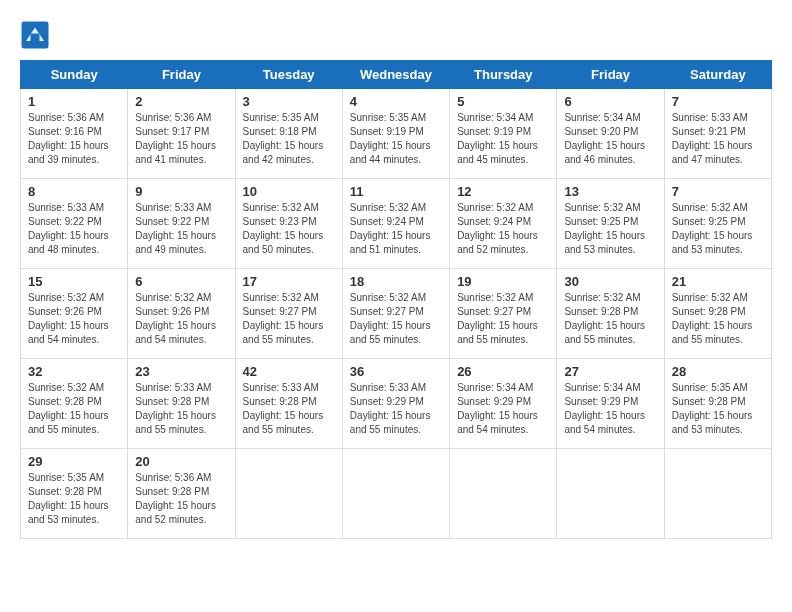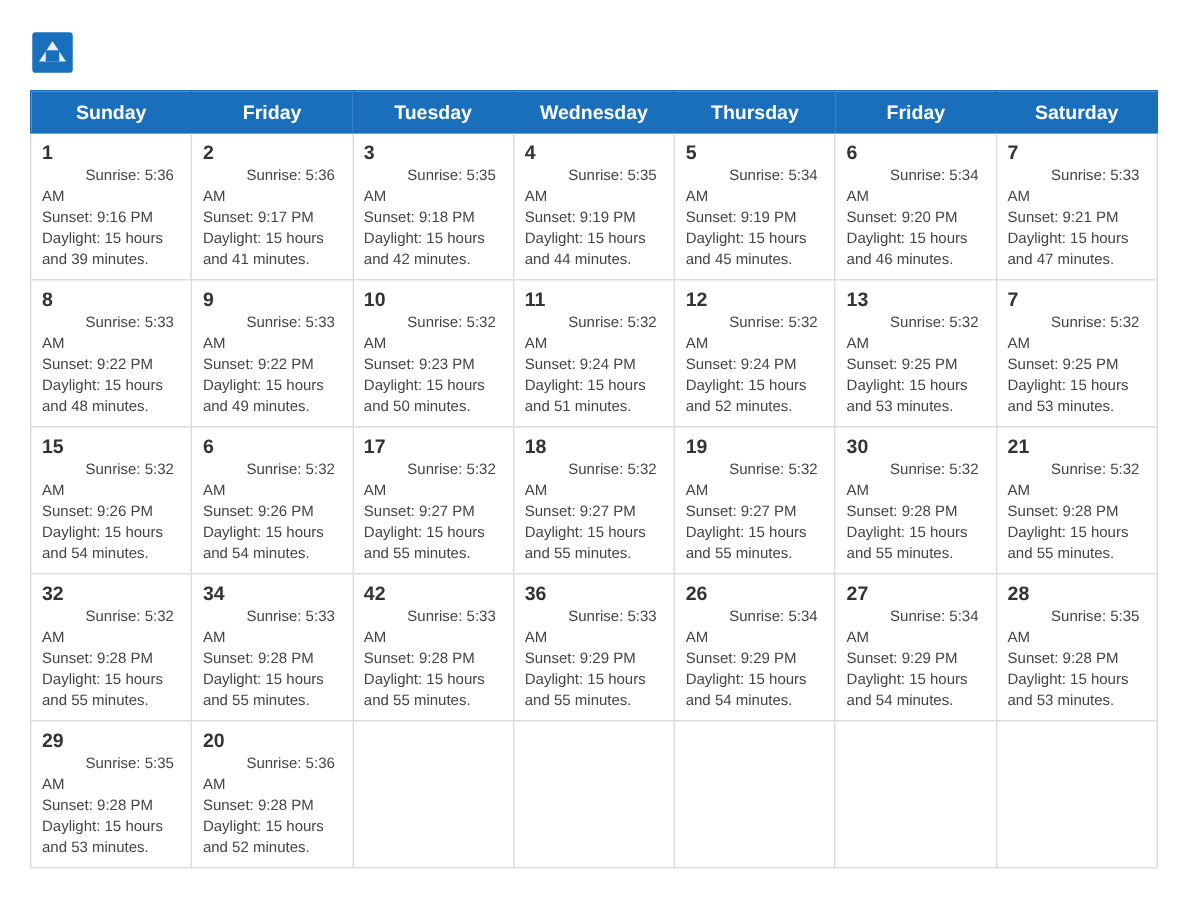--- a/index.html
+++ b/index.html
@@ -82,21 +82,20 @@
     .day-number {
       font-size: 13px;
       font-weight: bold;
       display: block;
       margin-bottom: 2px;
     }
     .day-info {
       font-size: 10px;
       color: #444;
       line-height: 1.4;
-      margin-left: 29px;
     }
     .empty-cell {
       background: #f5f5f5;
     }
   </style>
 </head>
 <body>
 
 <div class="header-section">
   <div class="logo">
@@ -218,21 +217,21 @@
         <span class="day-number">21</span>
         <span class="day-info">Sunrise: 5:32 AM<br>Sunset: 9:28 PM<br>Daylight: 15 hours and 55 minutes.</span>
       </td>
       </tr>
       <tr class="week-row">
         <td>
         <span class="day-number">32</span>
         <span class="day-info">Sunrise: 5:32 AM<br>Sunset: 9:28 PM<br>Daylight: 15 hours and 55 minutes.</span>
       </td>
         <td>
-        <span class="day-number">34</span>
+        <span class="day-number">23</span>
         <span class="day-info">Sunrise: 5:33 AM<br>Sunset: 9:28 PM<br>Daylight: 15 hours and 55 minutes.</span>
       </td>
         <td>
         <span class="day-number">42</span>
         <span class="day-info">Sunrise: 5:33 AM<br>Sunset: 9:28 PM<br>Daylight: 15 hours and 55 minutes.</span>
       </td>
         <td>
         <span class="day-number">36</span>
         <span class="day-info">Sunrise: 5:33 AM<br>Sunset: 9:29 PM<br>Daylight: 15 hours and 55 minutes.</span>
       </td>

